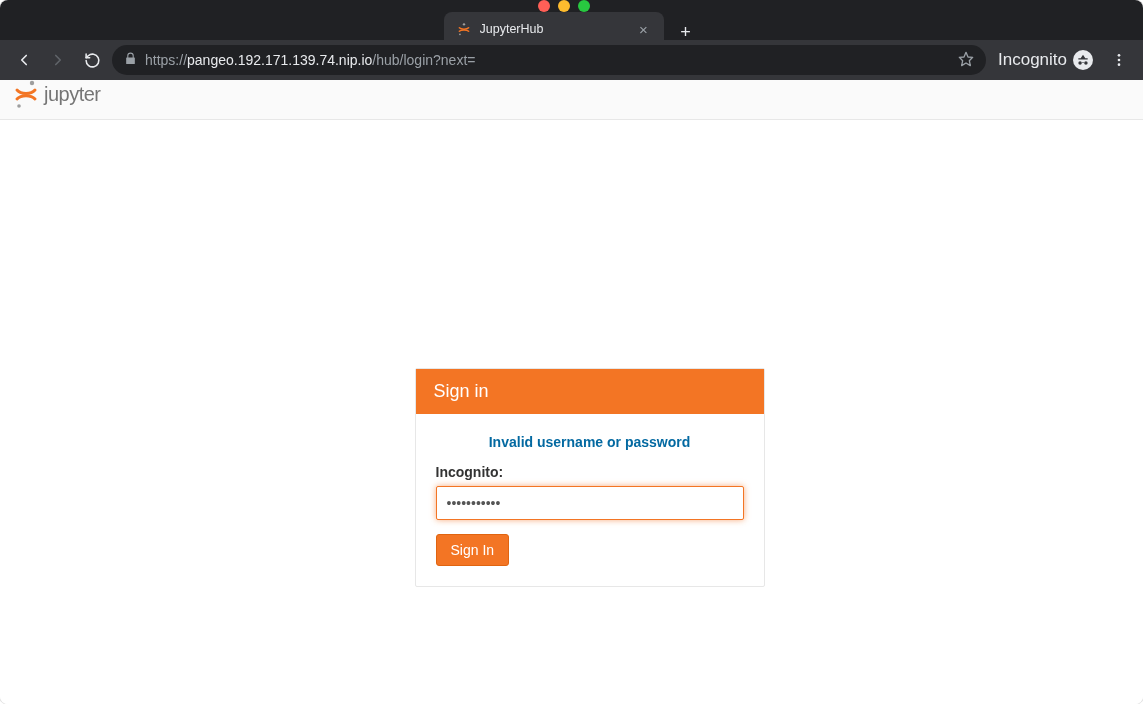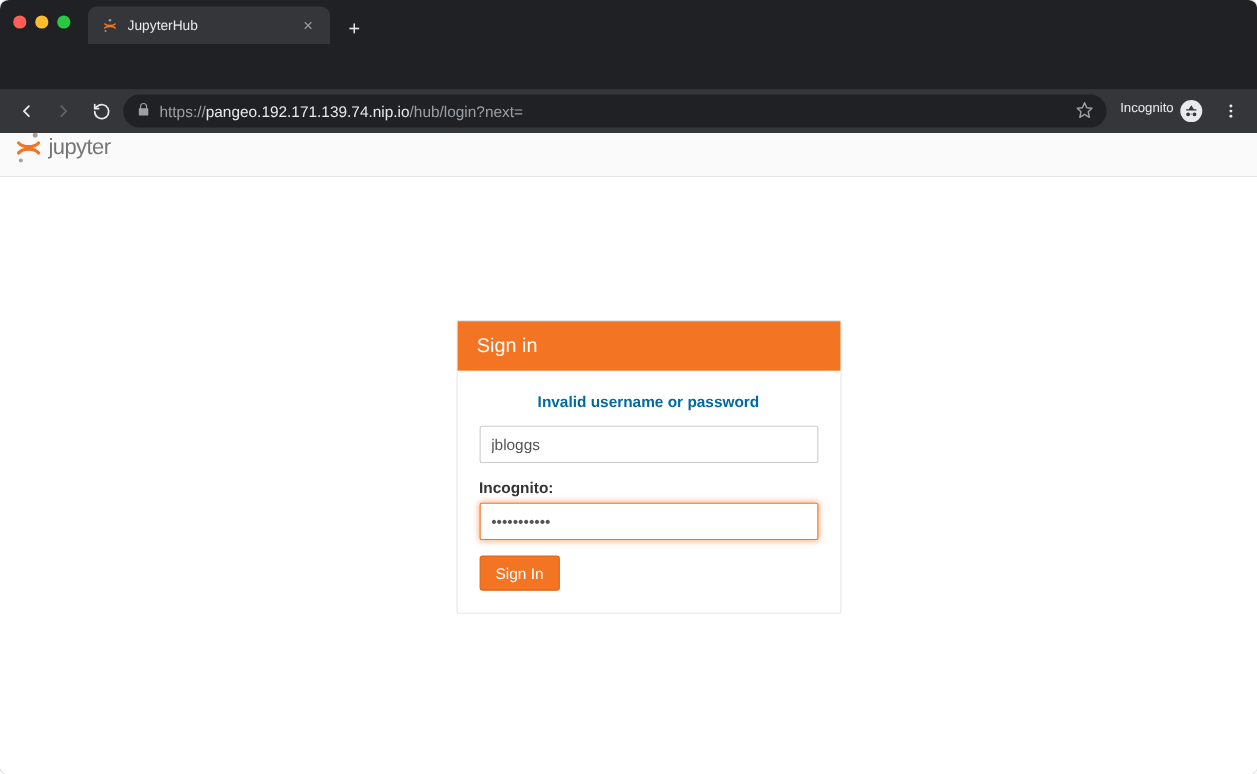--- a/index.html
+++ b/index.html
@@ -2,53 +2,53 @@
 <html><head>
   <meta charset="utf-8">
   <style>
     * { margin: 0; padding: 0; box-sizing: border-box; }
     body { font-family: -apple-system, BlinkMacSystemFont, "Segoe UI", Helvetica, Arial, sans-serif; background: #fff; }
     
     .window { width: 1143px; height: 704px; border-radius: 8px; overflow: hidden; box-shadow: 0 0 0 1px rgba(0,0,0,0.1); display: flex; flex-direction: column; background: #fff; }
     
     
     .browser-chrome { background: #202124; color: #e8eaed; flex-shrink: 0; }
-    .titlebar { display: flex; align-items: center; height: 40px; padding: 0 12px; }
+    .titlebar { display: flex; align-items: center; height: 40px; padding: 0 12px; flex-direction: column; }
     .traffic-lights { display: flex; gap: 8px; margin-right: 16px; }
     .tl { width: 12px; height: 12px; border-radius: 50%; }
     .tl.red { background: #ff5f57; }
     .tl.yellow { background: #febc2e; }
     .tl.green { background: #28c840; }
     .tabstrip { display: flex; align-items: flex-end; height: 40px; flex: 1; }
     .tab { display: flex; align-items: center; gap: 8px; background: #35363a; height: 34px; padding: 0 12px; border-radius: 8px 8px 0 0; min-width: 220px; color: #e8eaed; font-size: 12.5px; }
     .tab .favicon { width: 16px; height: 16px; display: flex; align-items: center; justify-content: center; }
     .tab .tab-title { flex: 1; white-space: nowrap; overflow: hidden; text-overflow: ellipsis; }
     .tab .tab-close { width: 16px; height: 16px; display: flex; align-items: center; justify-content: center; color: #9aa0a6; cursor: pointer; font-size: 15px; }
     .new-tab { width: 28px; height: 28px; display: flex; align-items: center; justify-content: center; color: #e8eaed; margin-left: 8px; cursor: pointer; font-size: 18px; }
     
-    .toolbar { display: flex; align-items: center; height: 40px; padding: 0 10px; gap: 6px; background: #35363a; margin-top: 41px; }
+    .toolbar { display: flex; align-items: center; height: 40px; padding: 0 10px; gap: 6px; background: #35363a; }
     .nav-btn { width: 28px; height: 28px; display: flex; align-items: center; justify-content: center; color: #e8eaed; cursor: pointer; border-radius: 50%; }
     .nav-btn.disabled { color: #5f6368; cursor: default; }
     .omnibox { flex: 1; background: #202124; border-radius: 16px; height: 30px; display: flex; align-items: center; padding: 0 12px; gap: 8px; color: #e8eaed; font-size: 14px; }
     .omnibox .lock { color: #9aa0a6; flex-shrink: 0; }
     .url-prefix { color: #9aa0a6; }
     .url-main { color: #e8eaed; }
     .url-path { color: #9aa0a6; }
     .omnibox .star { margin-left: auto; color: #9aa0a6; cursor: pointer; }
-    .incognito-badge { display: flex; align-items: flex-start; gap: 6px; color: #e8eaed; font-size: 12px; padding: 0 6px; }
+    .incognito-badge { display: flex; align-items: flex-end; gap: 6px; color: #e8eaed; font-size: 17px; padding: 0 6px; }
     .incognito-icon { width: 20px; height: 20px; background: #e8eaed; border-radius: 50%; display: flex; align-items: center; justify-content: center; color: #35363a; }
     .menu-btn { width: 28px; height: 28px; display: flex; align-items: center; justify-content: center; color: #e8eaed; cursor: pointer; }
     
     
     .page { flex: 1; background: #fff; display: flex; flex-direction: column; overflow: hidden; }
-    .jupyter-header { height: 40px; border-bottom: 1px solid #e7e7e7; background: #fafafa; display: flex; align-items: flex-end; padding: 12px 14px; }
+    .jupyter-header { height: 40px; border-bottom: 1px solid #e7e7e7; background: #fafafa; display: flex; align-items: flex-start; padding: 0 14px; }
     .jupyter-logo { display: flex; align-items: center; gap: 6px; }
     .jupyter-logo-text { font-size: 20px; color: #757575; font-weight: 400; letter-spacing: -0.5px; }
     
-    .page-body { flex: 1; display: flex; align-items: flex-start; justify-content: center; padding-top: 130px; margin-left: 36px; }
+    .page-body { flex: 1; display: flex; align-items: center; justify-content: center; padding-top: 130px; margin-left: 36px; }
     .login-panel { width: 350px; border: 1px solid #e7e7e7; border-radius: 2px; }
     .login-panel-header { background: #f37524; color: #fff; padding: 12px 18px; font-size: 18px; }
     .login-panel-body { padding: 20px; }
     .error-msg { color: #0369a1; font-weight: 700; text-align: center; font-size: 14px; margin-bottom: 14px; }
     .form-label { font-size: 14px; font-weight: 700; color: #333; margin-bottom: 6px; display: block; }
     .form-input { width: 100%; height: 34px; border: 1px solid #ccc; border-radius: 2px; padding: 0 10px; font-size: 14px; color: #555; margin-bottom: 14px; background: #fff; }
     .form-input.focused { border-color: #f37524; box-shadow: 0 0 6px rgba(243,117,36,0.6); outline: none; }
     .signin-btn { background: #f37524; color: #fff; border: 1px solid #e06410; padding: 7px 14px; font-size: 14px; border-radius: 3px; cursor: pointer; }
   </style>
 </head>
@@ -140,21 +140,20 @@
         <span class="jupyter-logo-text">jupyter</span>
       </div>
     </div>
 
     <div class="page-body">
       <div class="login-panel">
         <div class="login-panel-header">Sign in</div>
         <div class="login-panel-body">
           <div class="error-msg">Invalid username or password</div>
           
-          <input class="form-input" type="text" value="jbloggs" style="">
           
           <label class="form-label">Incognito:</label>
           <input class="form-input focused" type="text" value="•••••••••••" style="">
           
           <button class="signin-btn">Sign In</button>
         </div>
       </div>
     </div>
   </div>
 </div>

